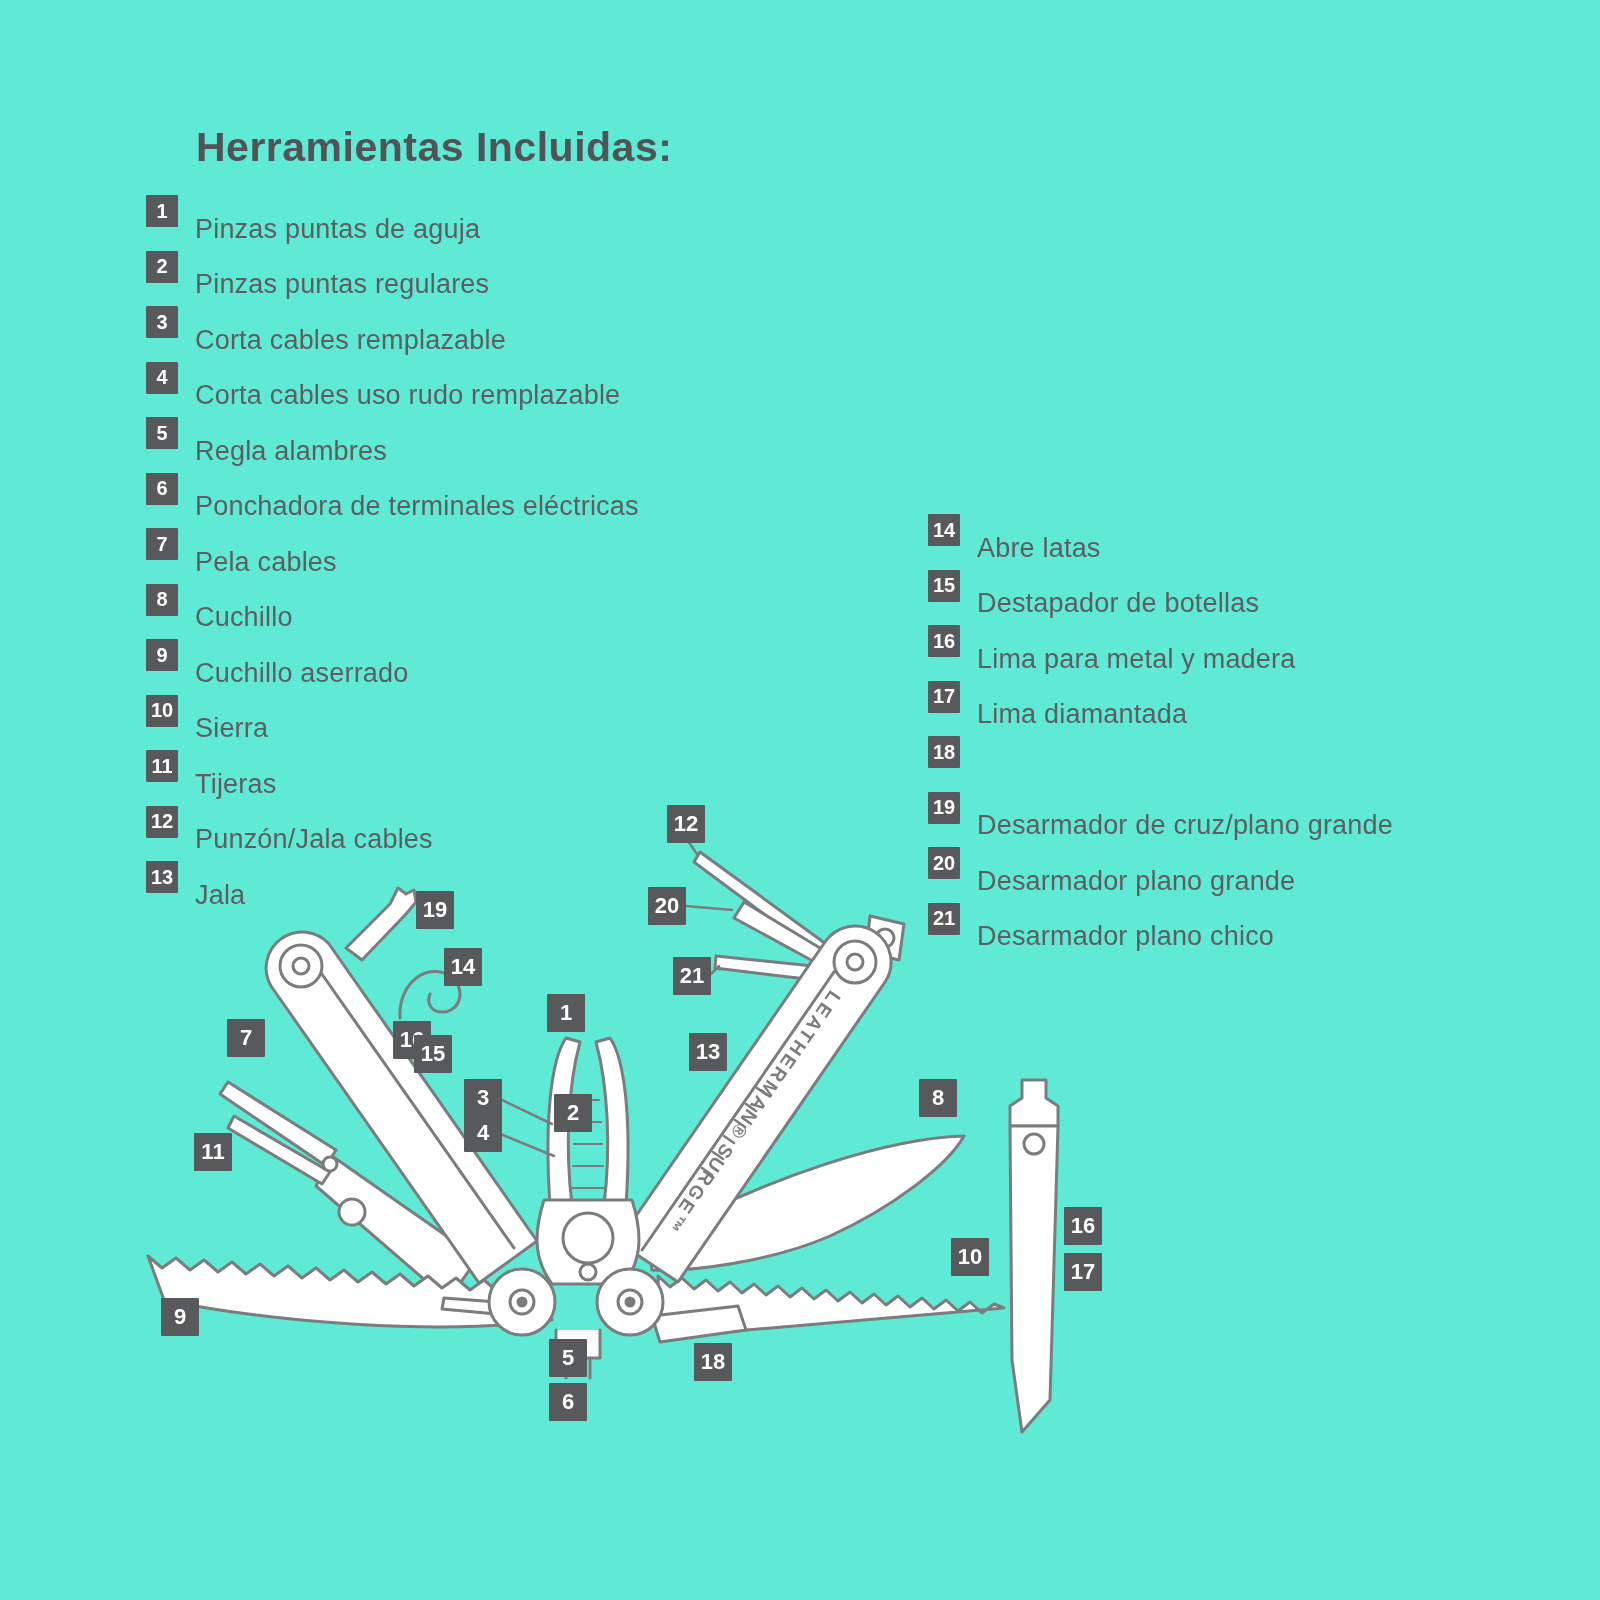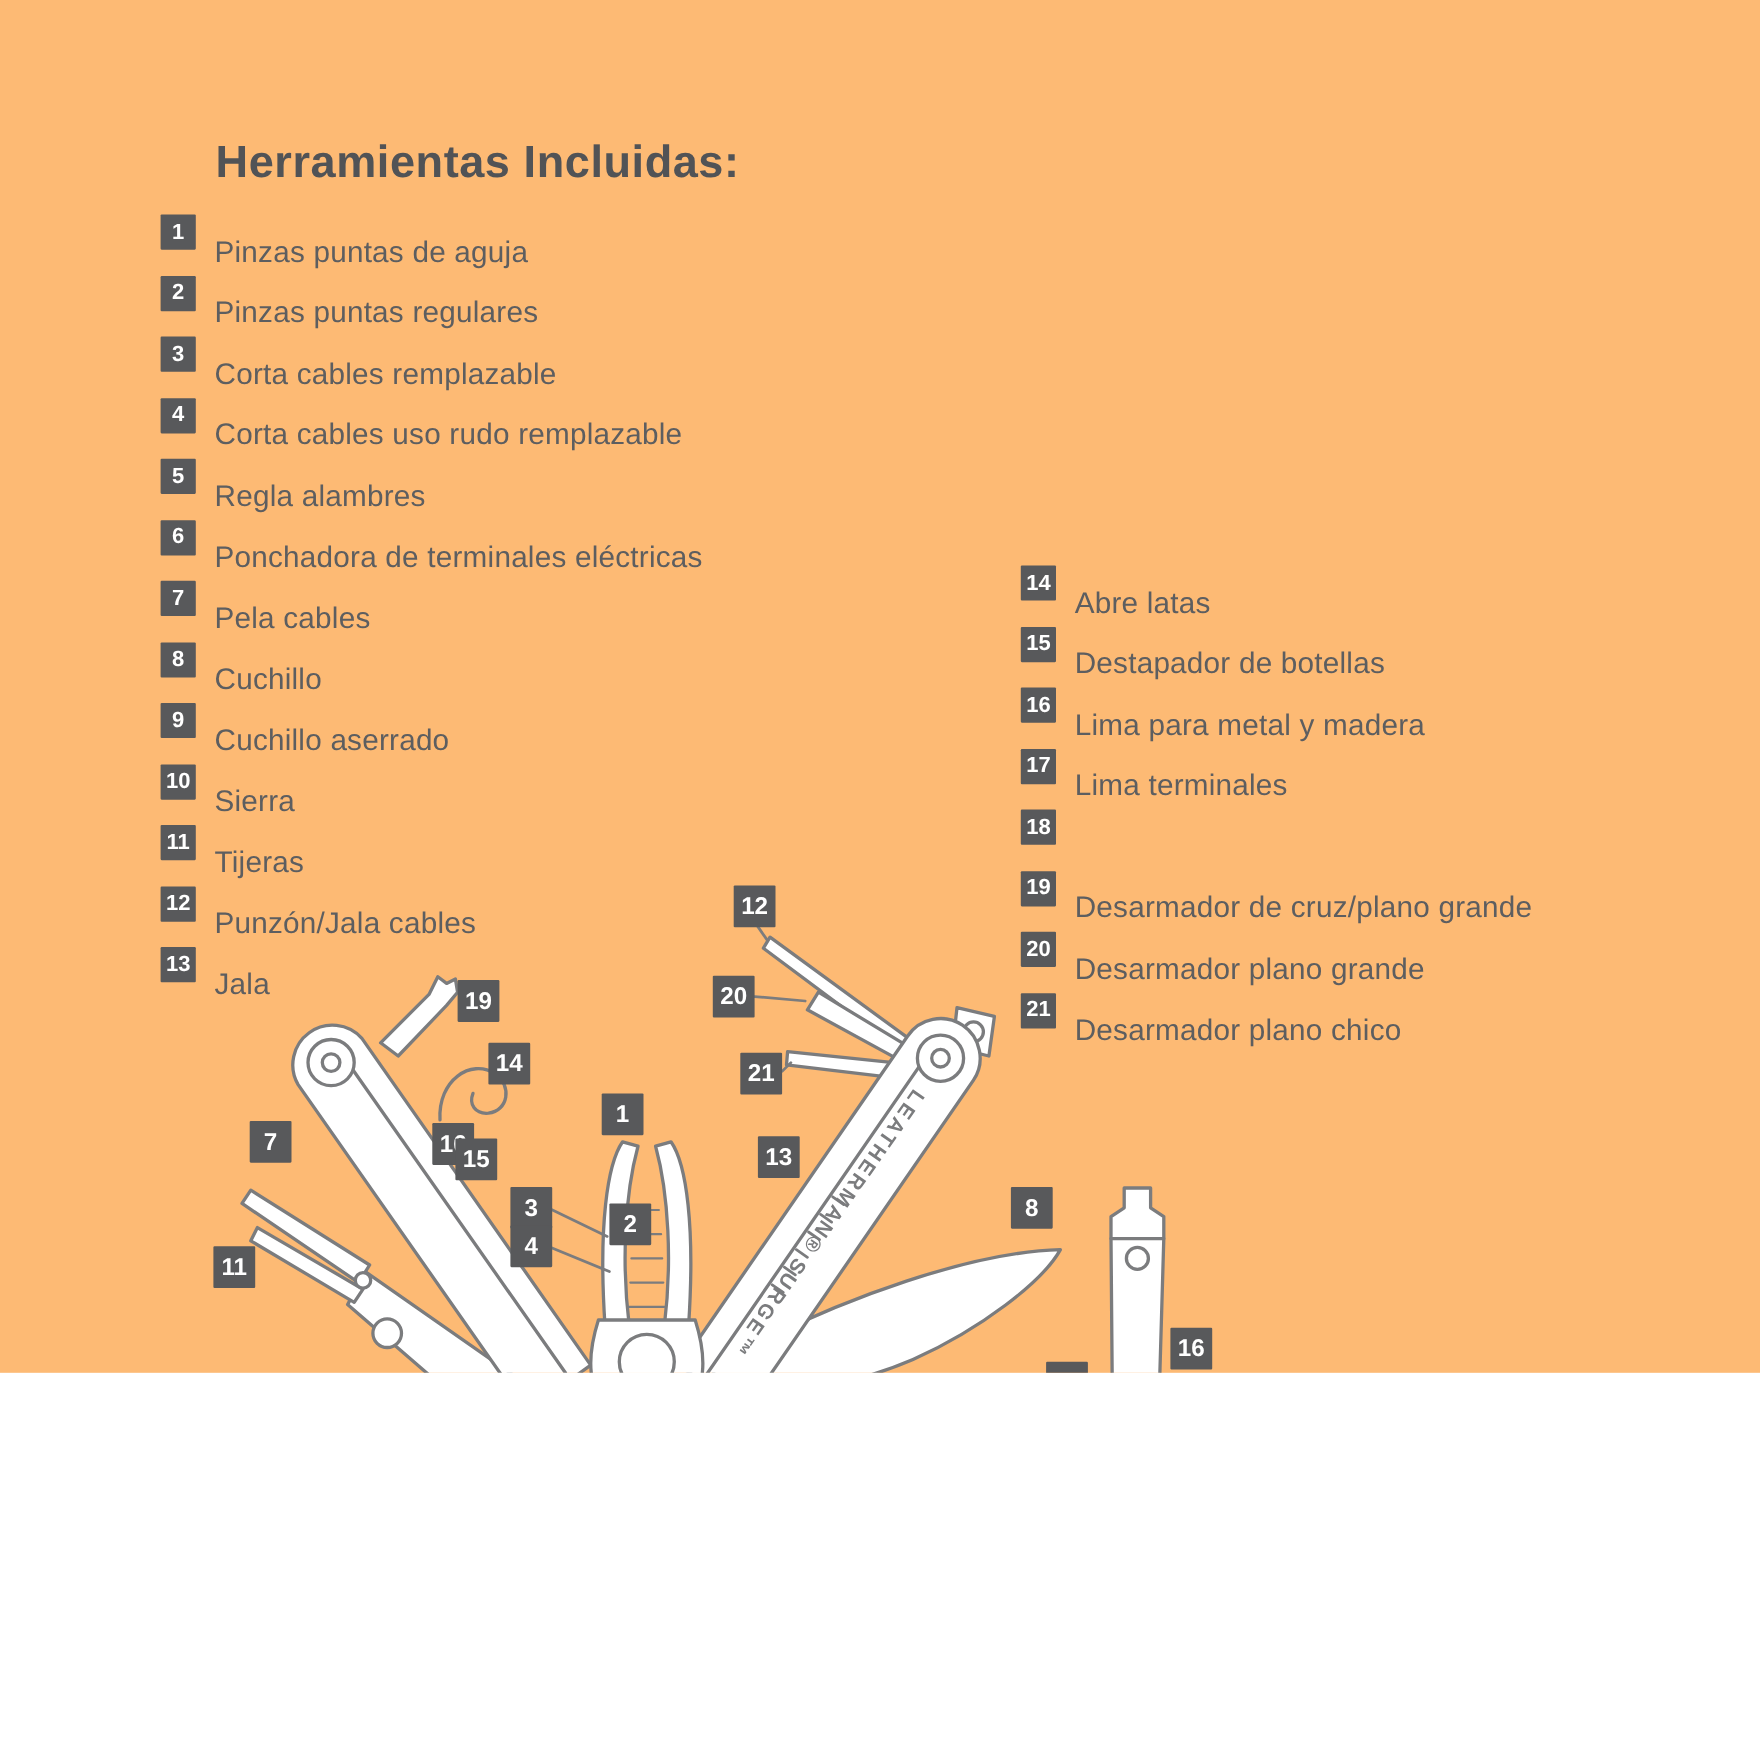--- a/index.html
+++ b/index.html
@@ -1,17 +1,17 @@
 <!DOCTYPE html>
 <html><head>
 <meta charset="utf-8">
 <style>
   * { margin:0; padding:0; box-sizing:border-box; }
   html,body { width:1600px; height:1600px; background:#ffffff; font-family:"Liberation Sans", sans-serif; }
-  .page { position:relative; width:1600px; height:1248px; background:#fdba74; overflow:hidden; }
+  .page { position:relative; width:1600px; height:1600px; background:#5eead4; overflow:hidden; }
   .title { position:absolute; left:196px; top:124px; font-size:41px; font-weight:bold; color:#515356; letter-spacing:0.5px; }
   .tool-list { position:absolute; display:flex; flex-direction:column; gap:23.5px; z-index:2; }
   .tool-list.left { left:146px; top:195px; }
   .tool-list.right { left:928px; top:514px; }
   .tool-row { display:flex; align-items:center; height:32px; }
   .badge { width:32px; height:32px; background:#58595b; color:#ffffff; font-weight:bold; font-size:20px;
            display:flex; align-items:center; justify-content:center; flex:0 0 32px; border-radius:1px; }
   .tool-row .label { margin-left:17px; font-size:27px; color:#5d5e60; letter-spacing:0.2px; white-space:nowrap;margin-top:36px; }
   .diagram { position:absolute; left:0; top:0; z-index:1; }
   .callouts { position:absolute; left:0; top:0; width:0; height:0; z-index:3; }
@@ -91,21 +91,21 @@
       <div class="tool-row">
         <span class="badge">15</span>
         <span class="label">Destapador de botellas</span>
       </div>
       <div class="tool-row">
         <span class="badge">16</span>
         <span class="label">Lima para metal y madera</span>
       </div>
       <div class="tool-row">
         <span class="badge">17</span>
-        <span class="label">Lima terminales</span>
+        <span class="label">Lima diamantada</span>
       </div>
       <div class="tool-row">
         <span class="badge">18</span>
       </div>
       <div class="tool-row">
         <span class="badge">19</span>
         <span class="label">Desarmador de cruz/plano grande</span>
       </div>
       <div class="tool-row">
         <span class="badge">20</span>

